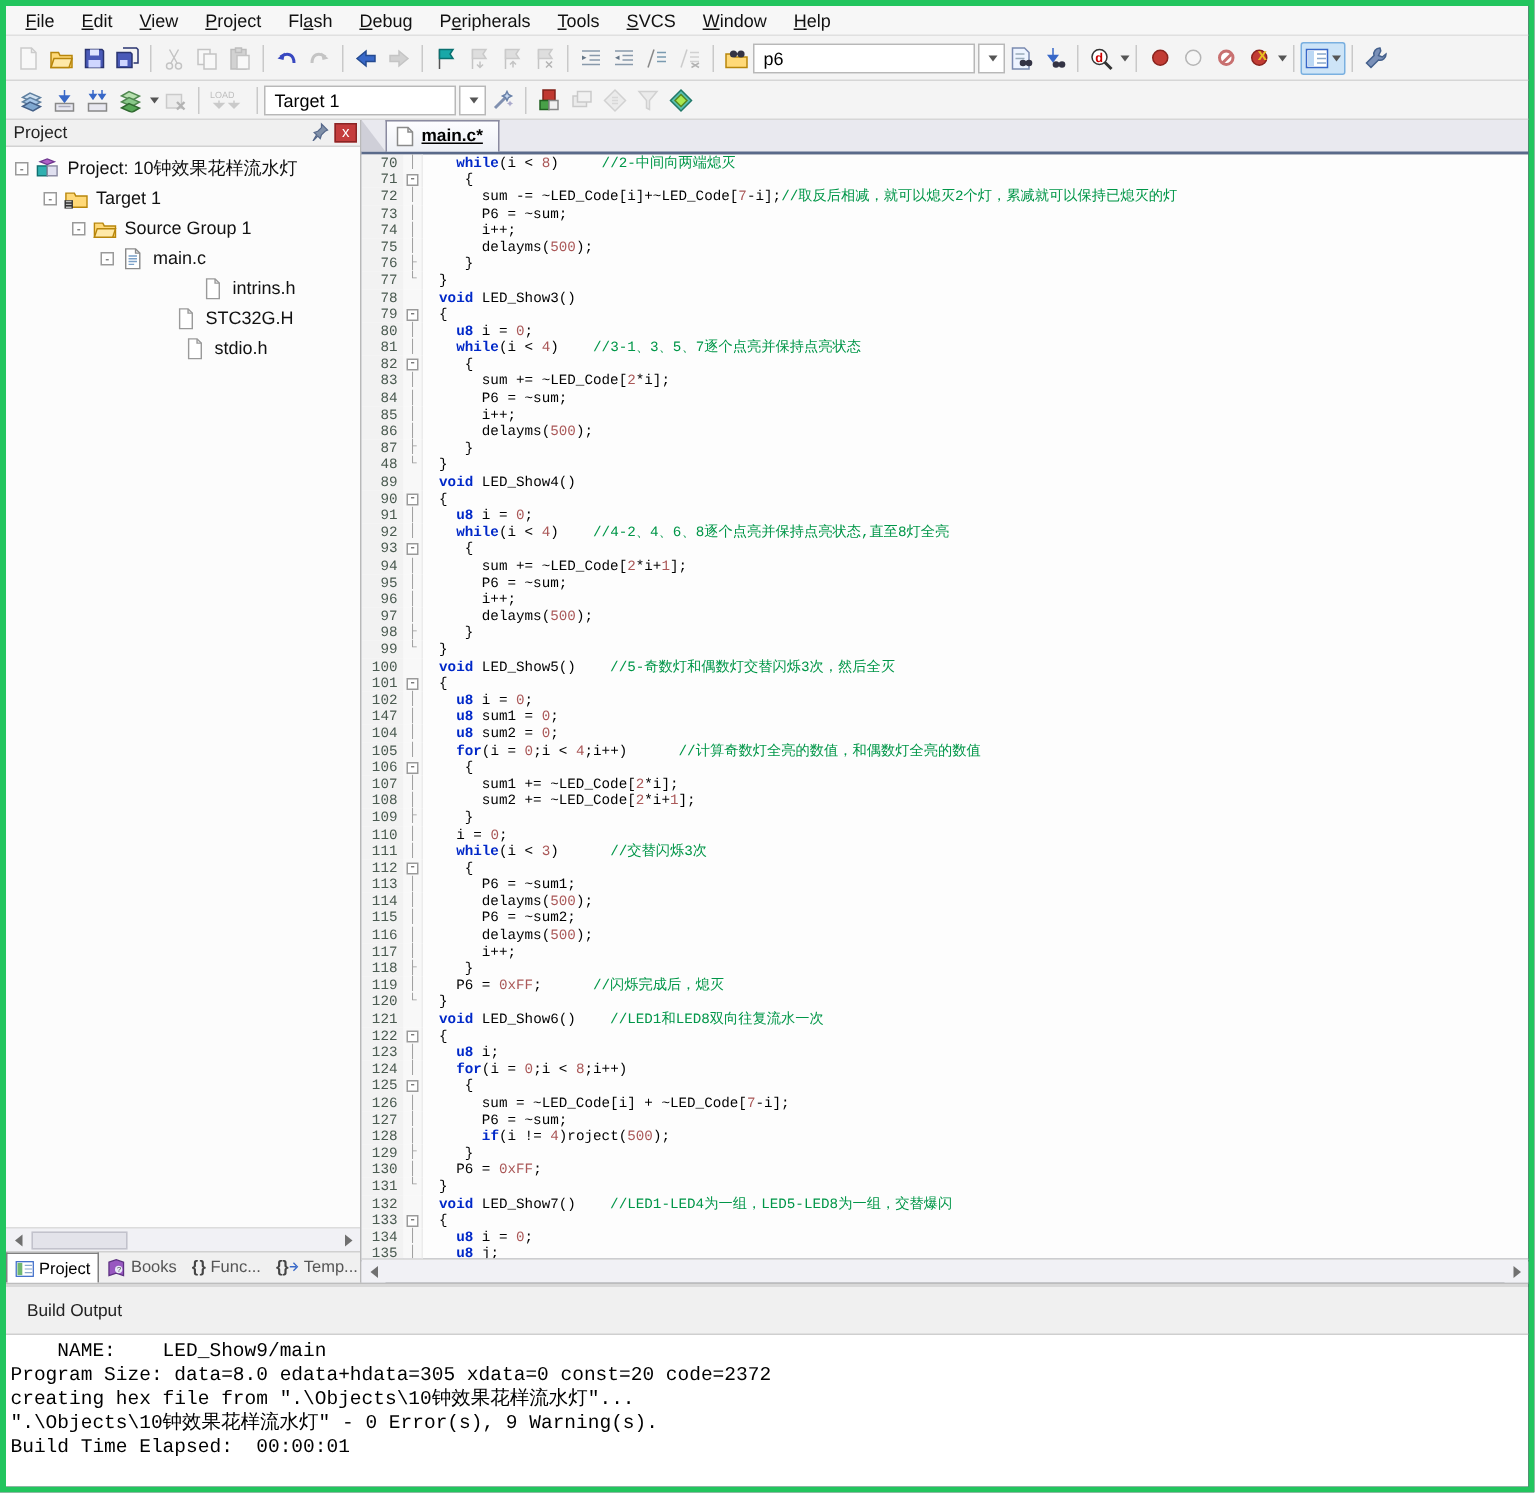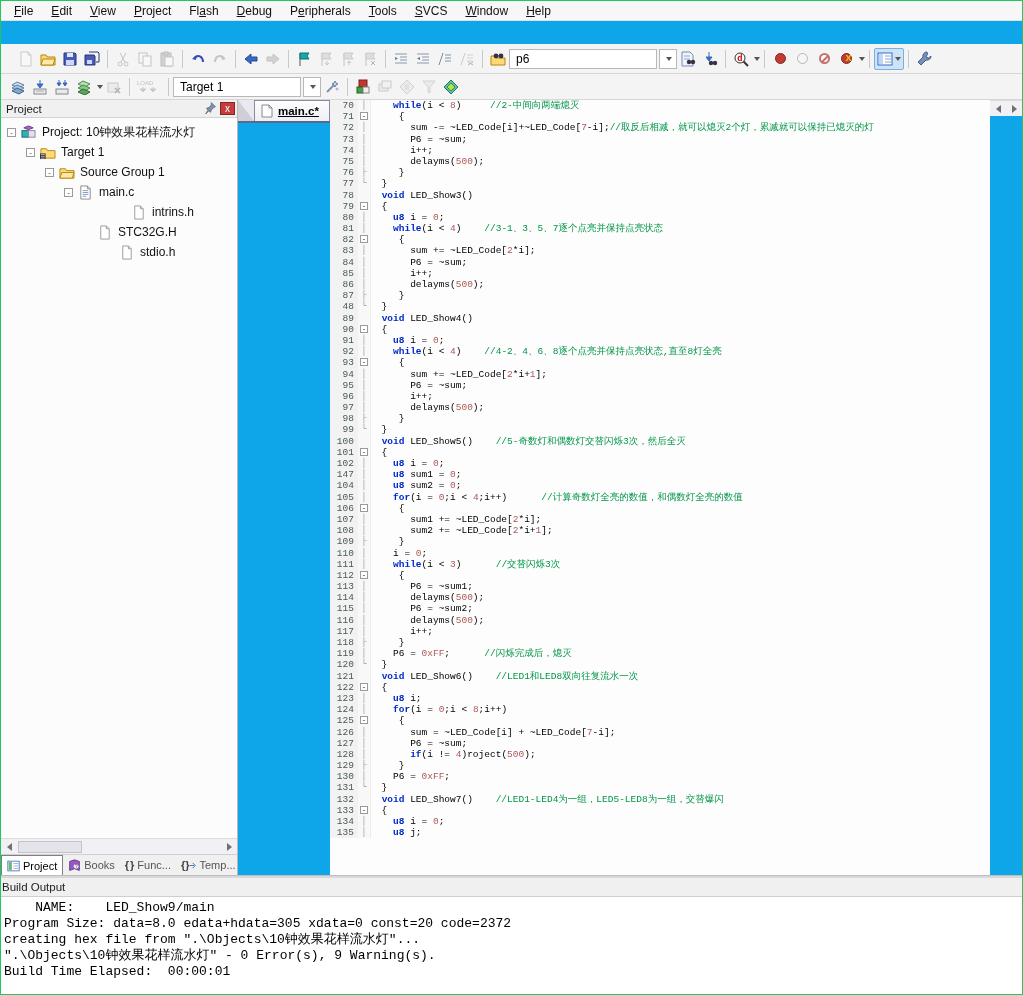--- a/index.html
+++ b/index.html
@@ -1,26 +1,26 @@
 <!DOCTYPE html>
 <html style="--kw: #0028c8; --num: #aa5858; --com: #009648;"><head>
 <meta charset="utf-8">
 <style>
   * { margin:0; padding:0; box-sizing:border-box; }
   html,body { background:#e8e8e8; }
-  #app { width:1023px; height:995px; background:#0ea5e9; font-family:"Liberation Sans", sans-serif; position:relative; overflow:hidden; border:1px solid #22c55e; }
+  #app { width:1023px; height:995px; background:#0f172a; font-family:"Liberation Sans", sans-serif; position:relative; overflow:hidden; border:4px solid #22c55e; }
 
   
   .menubar { height:20px; background:#f7f7f7; border-bottom:1px solid #e0e0e0; display:flex; align-items:center; padding-left:4px; font-size:12px; color:#111; }
   .mitem { padding:2px 9px; cursor:default; }
   .mitem u { text-decoration:underline; }
 
   
   .tb { display:flex; align-items:center; background:#f4f4f4; border-bottom:1px solid #d6d6d6; }
-  .tb1 { height:30px; padding-left:14px;margin-top:23px; }
+  .tb1 { height:30px; padding-left:4px; }
   .tb2 { height:26px; padding-left:6px; }
   .tbtn { width:22px; height:22px; display:flex; align-items:center; justify-content:center; border-radius:2px; }
   .sep { width:1px; height:18px; background:#c9c9c9; margin:0 4px; }
   .dis { opacity:.38; filter:grayscale(1); }
   .svgi { width:16px; height:16px; display:block; }
   .drop { width:0; height:0; border-left:3px solid transparent; border-right:3px solid transparent; border-top:4px solid #555; margin-left:2px; }
   .combo { display:flex; align-items:center; background:#fff; border:1px solid #b8b8b8; height:20px; font-size:12px; }
   .combo .cval { padding:0 6px; flex:1; color:#000; }
   .pressed { background:#cde4f7; border:1px solid #7ab0e0; }
 
@@ -49,39 +49,39 @@
   .tri-l { width:0; height:0; border-top:4px solid transparent; border-bottom:4px solid transparent; border-right:5px solid #707070; }
   .tri-r { width:0; height:0; border-top:4px solid transparent; border-bottom:4px solid transparent; border-left:5px solid #707070; }
   .thumb { height:12px; background:#e3e3ea; border:1px solid #c2c2cc; }
 
   .ptabs { height:21px; background:#f0f0f0; display:flex; align-items:flex-end; font-size:11px; border-top:1px solid #d0d0d0; }
   .ptab { height:20px; display:flex; align-items:center; padding:0 5px; color:#555; gap:3px; white-space:nowrap; }
   .ptab.active { background:#fff; border:1px solid #808080; border-bottom:none; color:#000; }
   .braces { font-size:11px; color:#444; font-weight:bold; }
 
   
-  .editor { flex:1; display:flex; flex-direction:row; min-width:0;justify-content:center; }
+  .editor { flex:1; display:flex; flex-direction:column; min-width:0;justify-content:center; }
   .tabbar { height:23px; background:#e9e9ef; display:flex; align-items:flex-end; border-bottom:2px solid #5a6a8a; }
   .corner { width:0; height:0; border-bottom:21px solid #cfcfd8; border-right:16px solid transparent; }
   .etab { height:21px; background:linear-gradient(#fdfdff,#eef0f6); border:1px solid #8a8aa0; border-bottom:none; display:flex; align-items:center; padding:0 10px 0 6px; gap:5px; font-size:11.5px; font-weight:bold; }
   .etab .lbl { text-decoration:underline; }
   .codewrap { flex:1; background:#fdfdfd; overflow:hidden; font-family:"Liberation Mono", monospace; font-size:9.5px; }
   .cl { display:flex; height:11.2px; line-height:11.2px; white-space:pre; }
   .ln { width:28px; text-align:right; padding-right:4px; color:#4a5a50; background:#f2f2f2; flex:none; }
   .fold { width:13px; text-align:center; color:#9a9a9a; background:#f8f8f8; border-right:1px solid #ececec; flex:none; font-size:9px; }
   .fbox { display:inline-block; width:8px; height:8px; border:1px solid #9a9a9a; background:#fff; line-height:6px; font-size:8px; color:#333; }
   .ct { padding-left:5px; }
   .ct .k { color:var(--kw,#0028c8); font-weight:bold; }
   .ct .n { color:var(--num,#aa5858); }
   .ct .c { color:var(--com,#009648); }
   .ct .p { color:#000; }
 
   
   .bo-split { height:3px; background:#d8d8d8; border-top:1px solid #bdbdbd; }
-  .bohdr { height:19px; background:#f0f0f0; border-bottom:1px solid #cfcfcf; font-size:11.5px; color:#222; display:flex; align-items:center; padding-left:1px; }
+  .bohdr { height:32px; background:#f0f0f0; border-bottom:1px solid #cfcfcf; font-size:11.5px; color:#222; display:flex; align-items:center; padding-left:14px; }
   .bobody { height:104px; background:#fff; font-family:"Liberation Mono", monospace; font-size:13px; line-height:16px; padding:3px 0 0 3px; color:#000; overflow:hidden; white-space:pre; }
   .statusbar { height:18px; background:#ececec; border-top:1px solid #d5d5d5; display:flex; align-items:center; padding-left:4px; color:#9a9a9a; font-size:12px; }
 </style>
 </head>
 <body>
 
 <div id="app">
 
   <div class="menubar">
       <span class="mitem"><u>F</u>ile</span>
@@ -431,21 +431,21 @@
             <span>main.c</span>
           </div>
           <div class="trow" style="padding-left: 116px;">
             <span style="width: 13px; flex: 0 0 auto;"></span>
             <span class="ti"><svg viewBox="0 0 18 16" width="17" height="15">
                 <path d="M5 1h6l3 3v11H5z" fill="#fff" stroke="#9a9a9a"></path>
                 <path d="M11 1v3h3" fill="none" stroke="#9a9a9a"></path>
               </svg></span>
             <span>intrins.h</span>
           </div>
-          <div class="trow" style="padding-left: 82px;">
+          <div class="trow" style="padding-left: 82px; margin-left: 16px;">
             <span style="width: 13px; flex: 0 0 auto;"></span>
             <span class="ti"><svg viewBox="0 0 18 16" width="17" height="15">
                 <path d="M5 1h6l3 3v11H5z" fill="#fff" stroke="#9a9a9a"></path>
                 <path d="M11 1v3h3" fill="none" stroke="#9a9a9a"></path>
               </svg></span>
             <span>STC32G.H</span>
           </div>
           <div class="trow" style="padding-left: 104px;">
             <span style="width: 13px; flex: 0 0 auto;"></span>
             <span class="ti"><svg viewBox="0 0 18 16" width="17" height="15">

